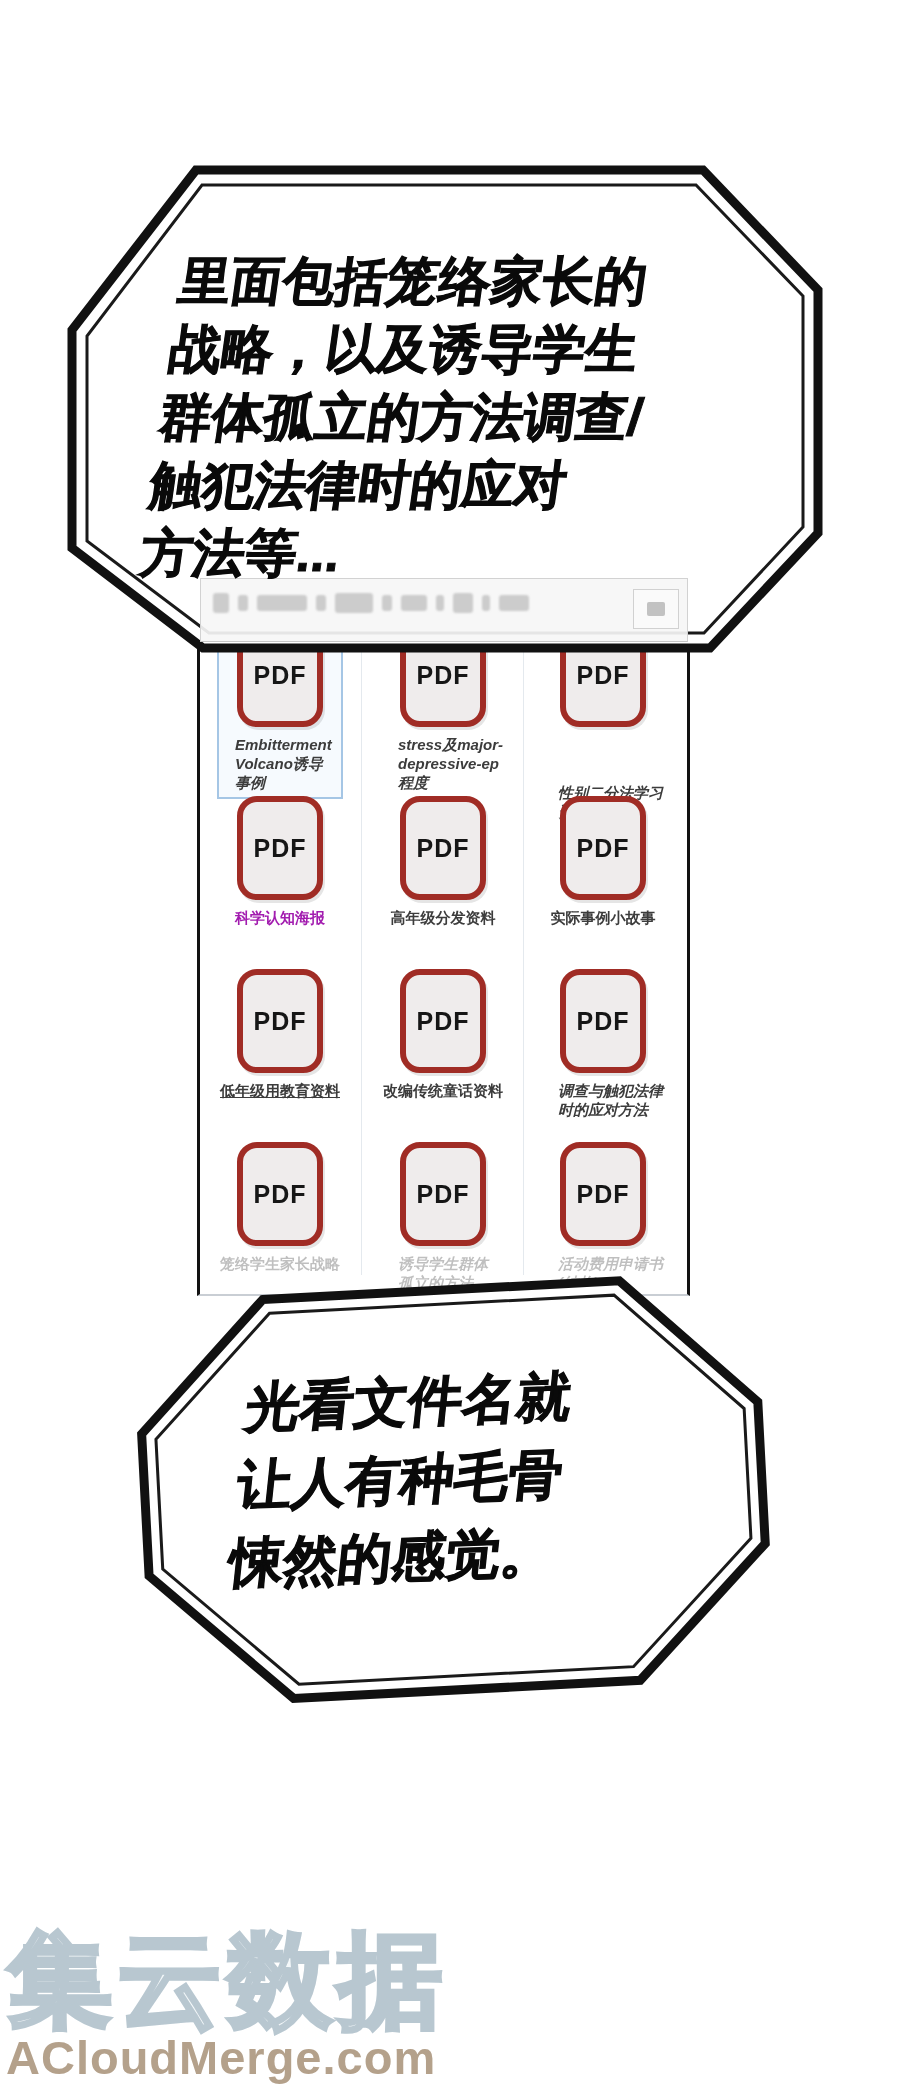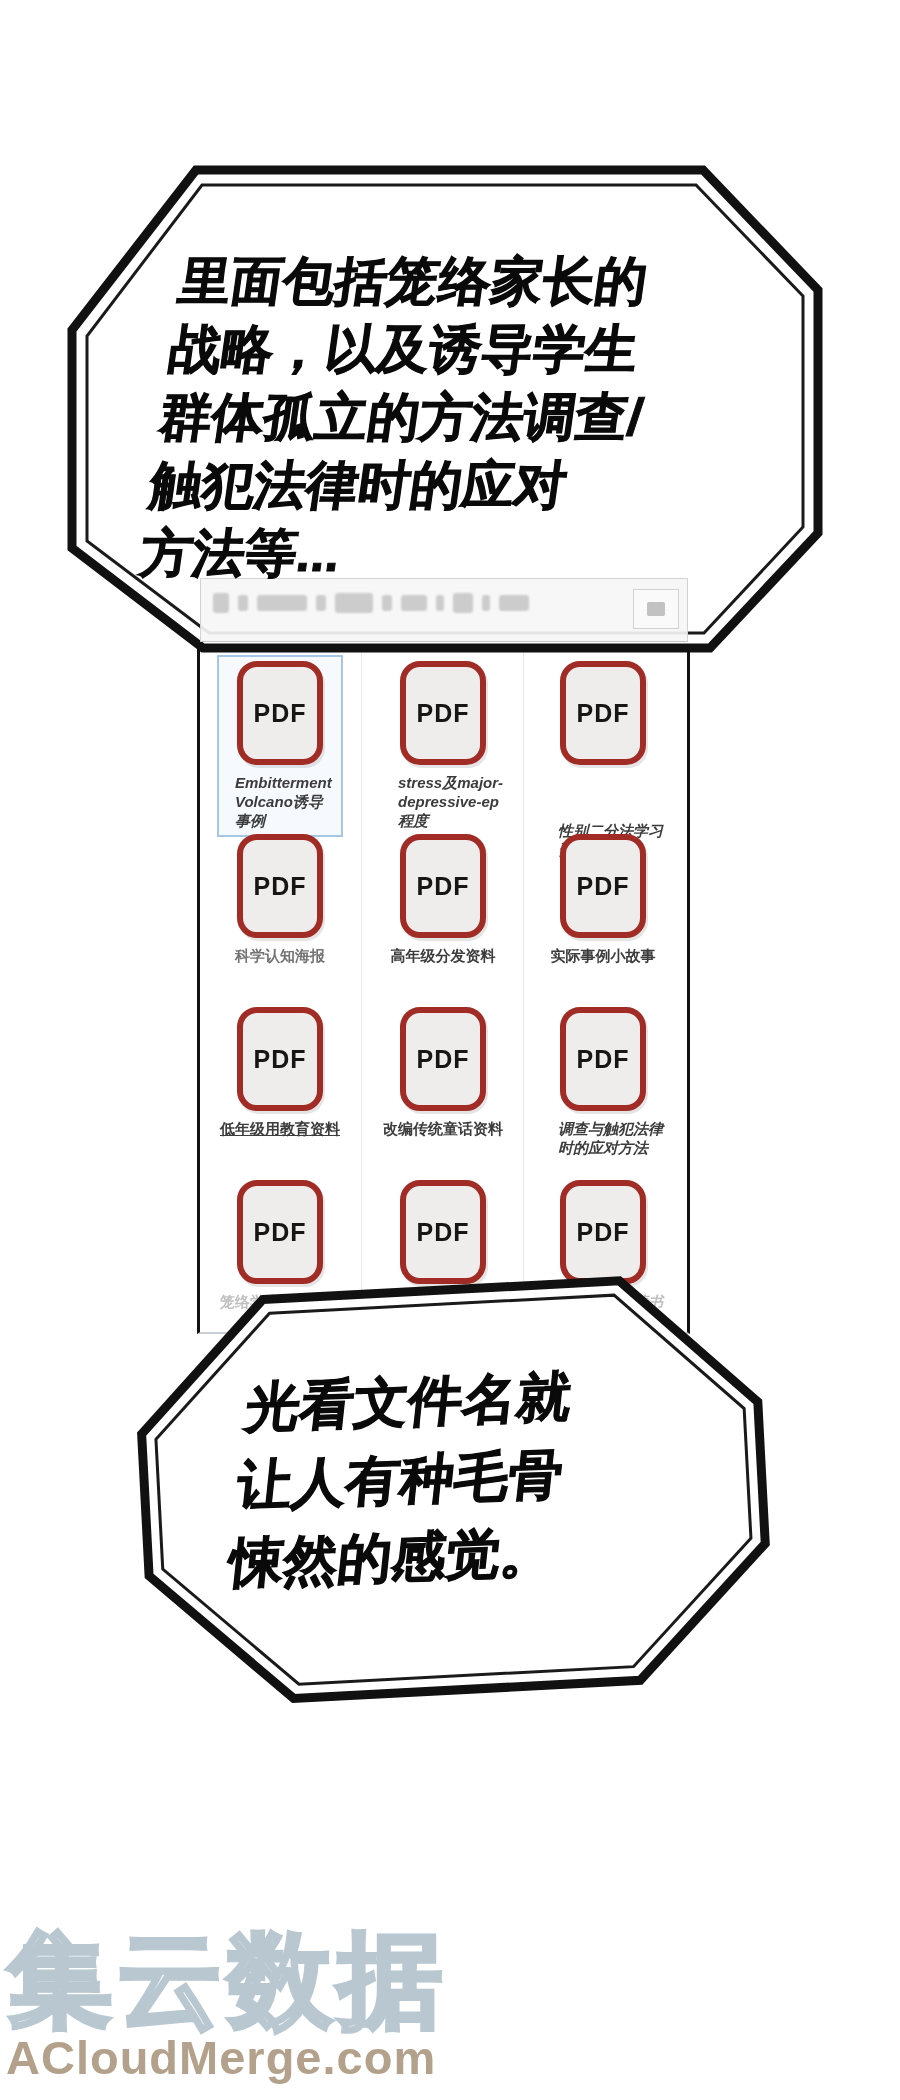--- a/index.html
+++ b/index.html
@@ -1,20 +1,20 @@
 <!DOCTYPE html>
 <html><head>
 <meta charset="utf-8">
 <style>
   html,body{margin:0;padding:0;background:#ffffff;}
   body{position:relative;width:900px;height:2100px;overflow:hidden;
        font-family:"Liberation Sans","DejaVu Sans",sans-serif;}
 
   
-  .panel{position:absolute;left:197px;top:645px;width:493px;height:689px;
+  .panel{position:absolute;left:197px;top:607px;width:493px;height:689px;
          background:#ffffff;border:3px solid #121212;border-top:6px solid #121212;
          border-bottom:2px solid #c9ced4;box-sizing:border-box;z-index:1;}
   .col-sep{position:absolute;top:2px;width:1px;height:660px;background:#e4e9ee;}
 
   .cell{position:absolute;width:150px;height:168px;}
   .sel-box{position:absolute;left:12px;top:-6px;width:126px;height:182px;
            border:2px solid #a5c6e5;background:rgba(214,232,249,0.22);box-sizing:border-box;}
   .pdf-icon{position:absolute;left:32px;top:0;width:86px;height:104px;
             background:#efecec;border:6px solid #a02c25;border-radius:20px;
             box-sizing:border-box;display:flex;align-items:center;justify-content:center;
@@ -123,21 +123,21 @@
         </div>
         <div class="file-label left" style="color: rgb(60, 60, 60); margin-top: 48px;">
           <div>性别二分法学习</div>
           <div>资料集锦</div>
         </div>
       </div>
       <div class="cell" style="left: 5px; top: 183px;">
         <div class="pdf-icon" style="border-color: rgb(160, 44, 37); background: rgb(239, 236, 236);">
           <span>PDF</span>
         </div>
-        <div class="file-label" style="color: #737373;">
+        <div class="file-label" style="color: #a21caf;">
           <div>科学认知海报</div>
         </div>
       </div>
       <div class="cell" style="left: 168px; top: 183px;">
         <div class="pdf-icon" style="border-color: rgb(160, 44, 37); background: rgb(239, 236, 236);">
           <span>PDF</span>
         </div>
         <div class="file-label" style="color: rgb(60, 60, 60);">
           <div>高年级分发资料</div>
         </div>

